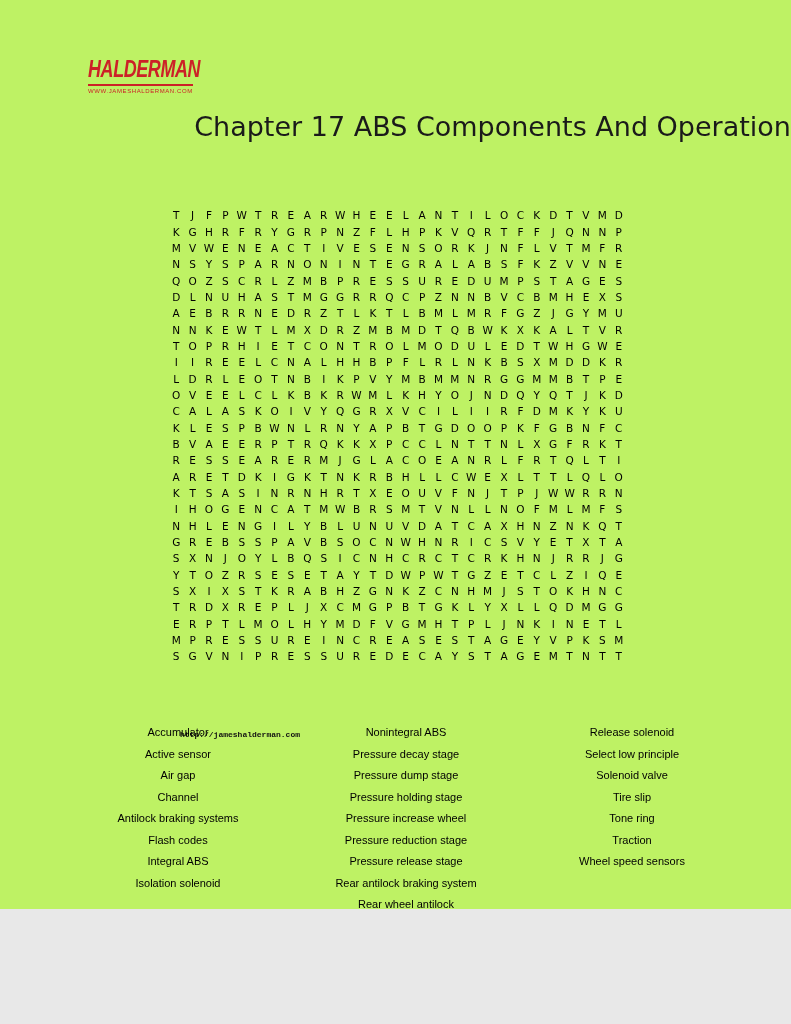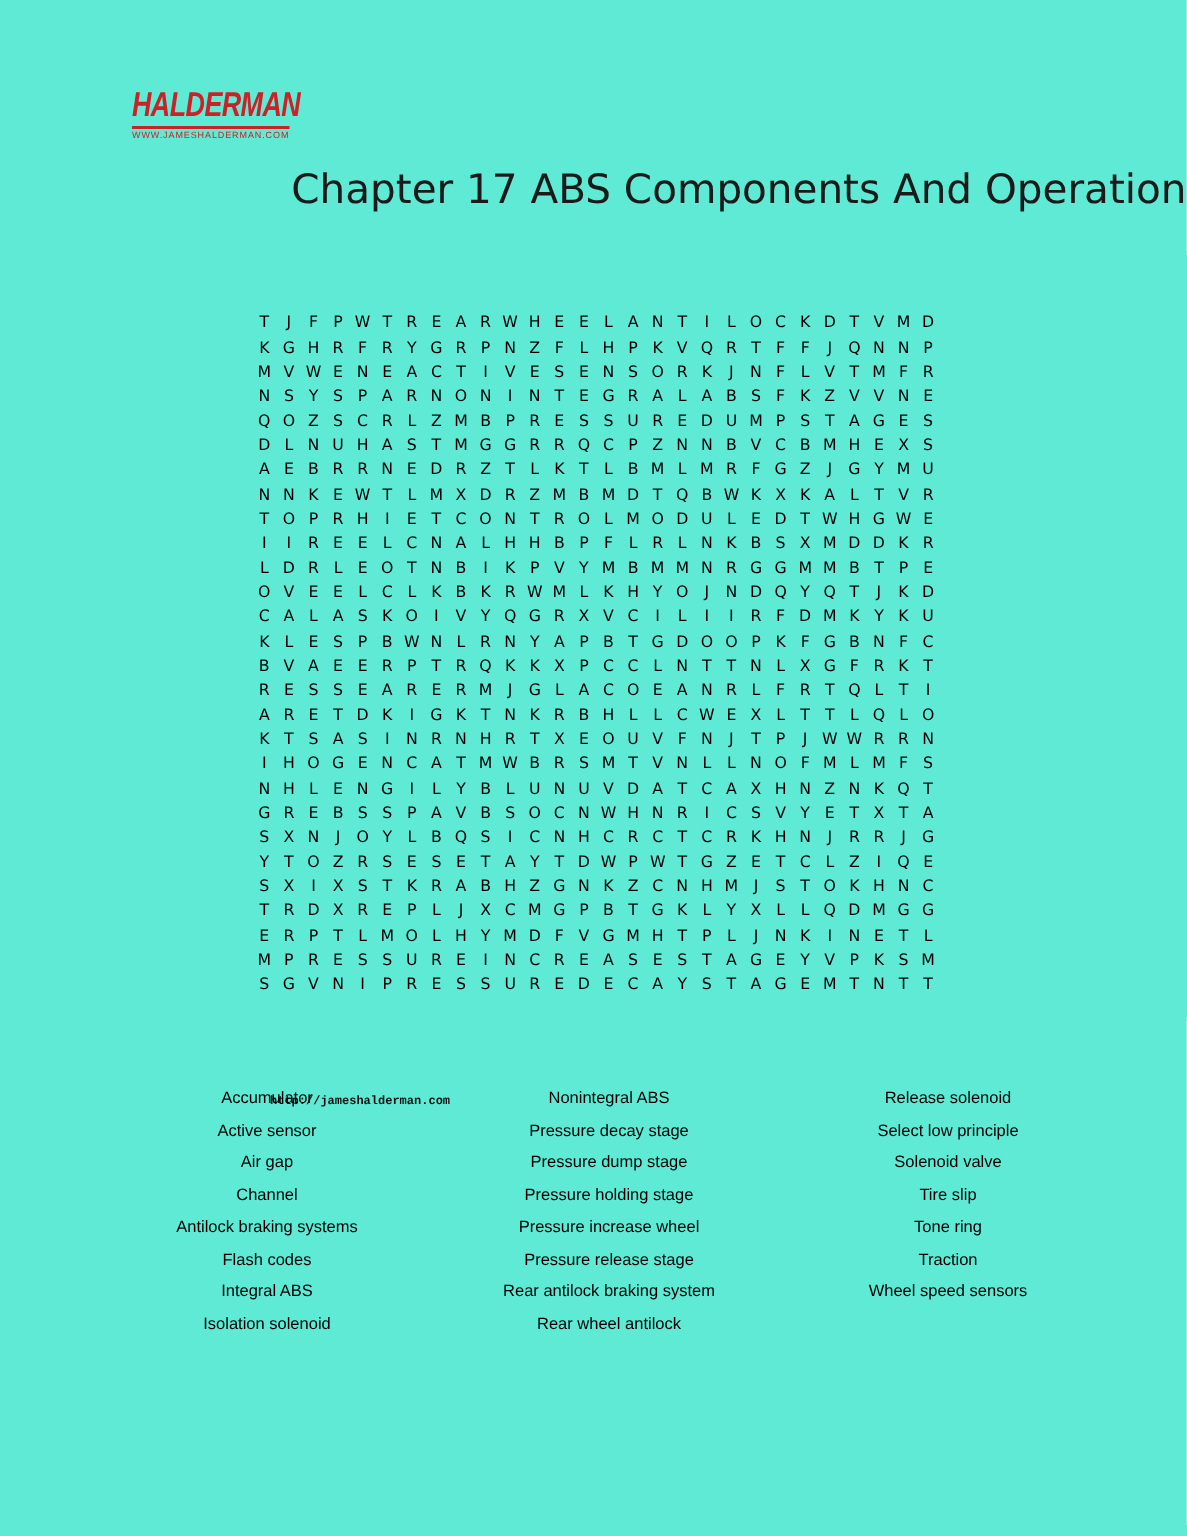--- a/index.html
+++ b/index.html
@@ -1,16 +1,16 @@
 <!DOCTYPE html>
 <html><head>
 <meta charset="utf-8">
 <style>
   html,body{margin:0;padding:0;background:#e8e8e8;}
-  .page{position:relative;width:791px;height:1024px;background:#5eead4;margin:0 auto;overflow:hidden;
+  .page{position:relative;width:791px;height:909px;background:#bef264;margin:0 auto;overflow:hidden;
         font-family:"Liberation Sans",sans-serif;color:#000;}
 
   
   .logo{position:absolute;left:88px;top:56px;width:110px;}
   .logo-text{font-family:"Liberation Sans",sans-serif;font-weight:bold;font-style:italic;
              font-size:23px;color:#cc2127;letter-spacing:-0.5px;
              transform:scaleX(0.78);transform-origin:left center;white-space:nowrap;}
   .logo-rule{width:105px;height:2px;background:#cc2127;margin-top:1px;}
   .logo-sub{font-size:6px;color:#cc2127;letter-spacing:0.6px;margin-top:2px;white-space:nowrap;}
 
@@ -848,20 +848,21 @@
         <div class="word-item">Flash codes</div>
         <div class="word-item">Integral ABS</div>
         <div class="word-item">Isolation solenoid</div>
       </div>
     <div class="word-col c2">
         <div class="word-item">Nonintegral ABS</div>
         <div class="word-item">Pressure decay stage</div>
         <div class="word-item">Pressure dump stage</div>
         <div class="word-item">Pressure holding stage</div>
         <div class="word-item">Pressure increase wheel</div>
+        <div class="word-item">Pressure reduction stage</div>
         <div class="word-item">Pressure release stage</div>
         <div class="word-item">Rear antilock braking system</div>
         <div class="word-item">Rear wheel antilock</div>
       </div>
     <div class="word-col c3">
         <div class="word-item">Release solenoid</div>
         <div class="word-item">Select low principle</div>
         <div class="word-item">Solenoid valve</div>
         <div class="word-item">Tire slip</div>
         <div class="word-item">Tone ring</div>

